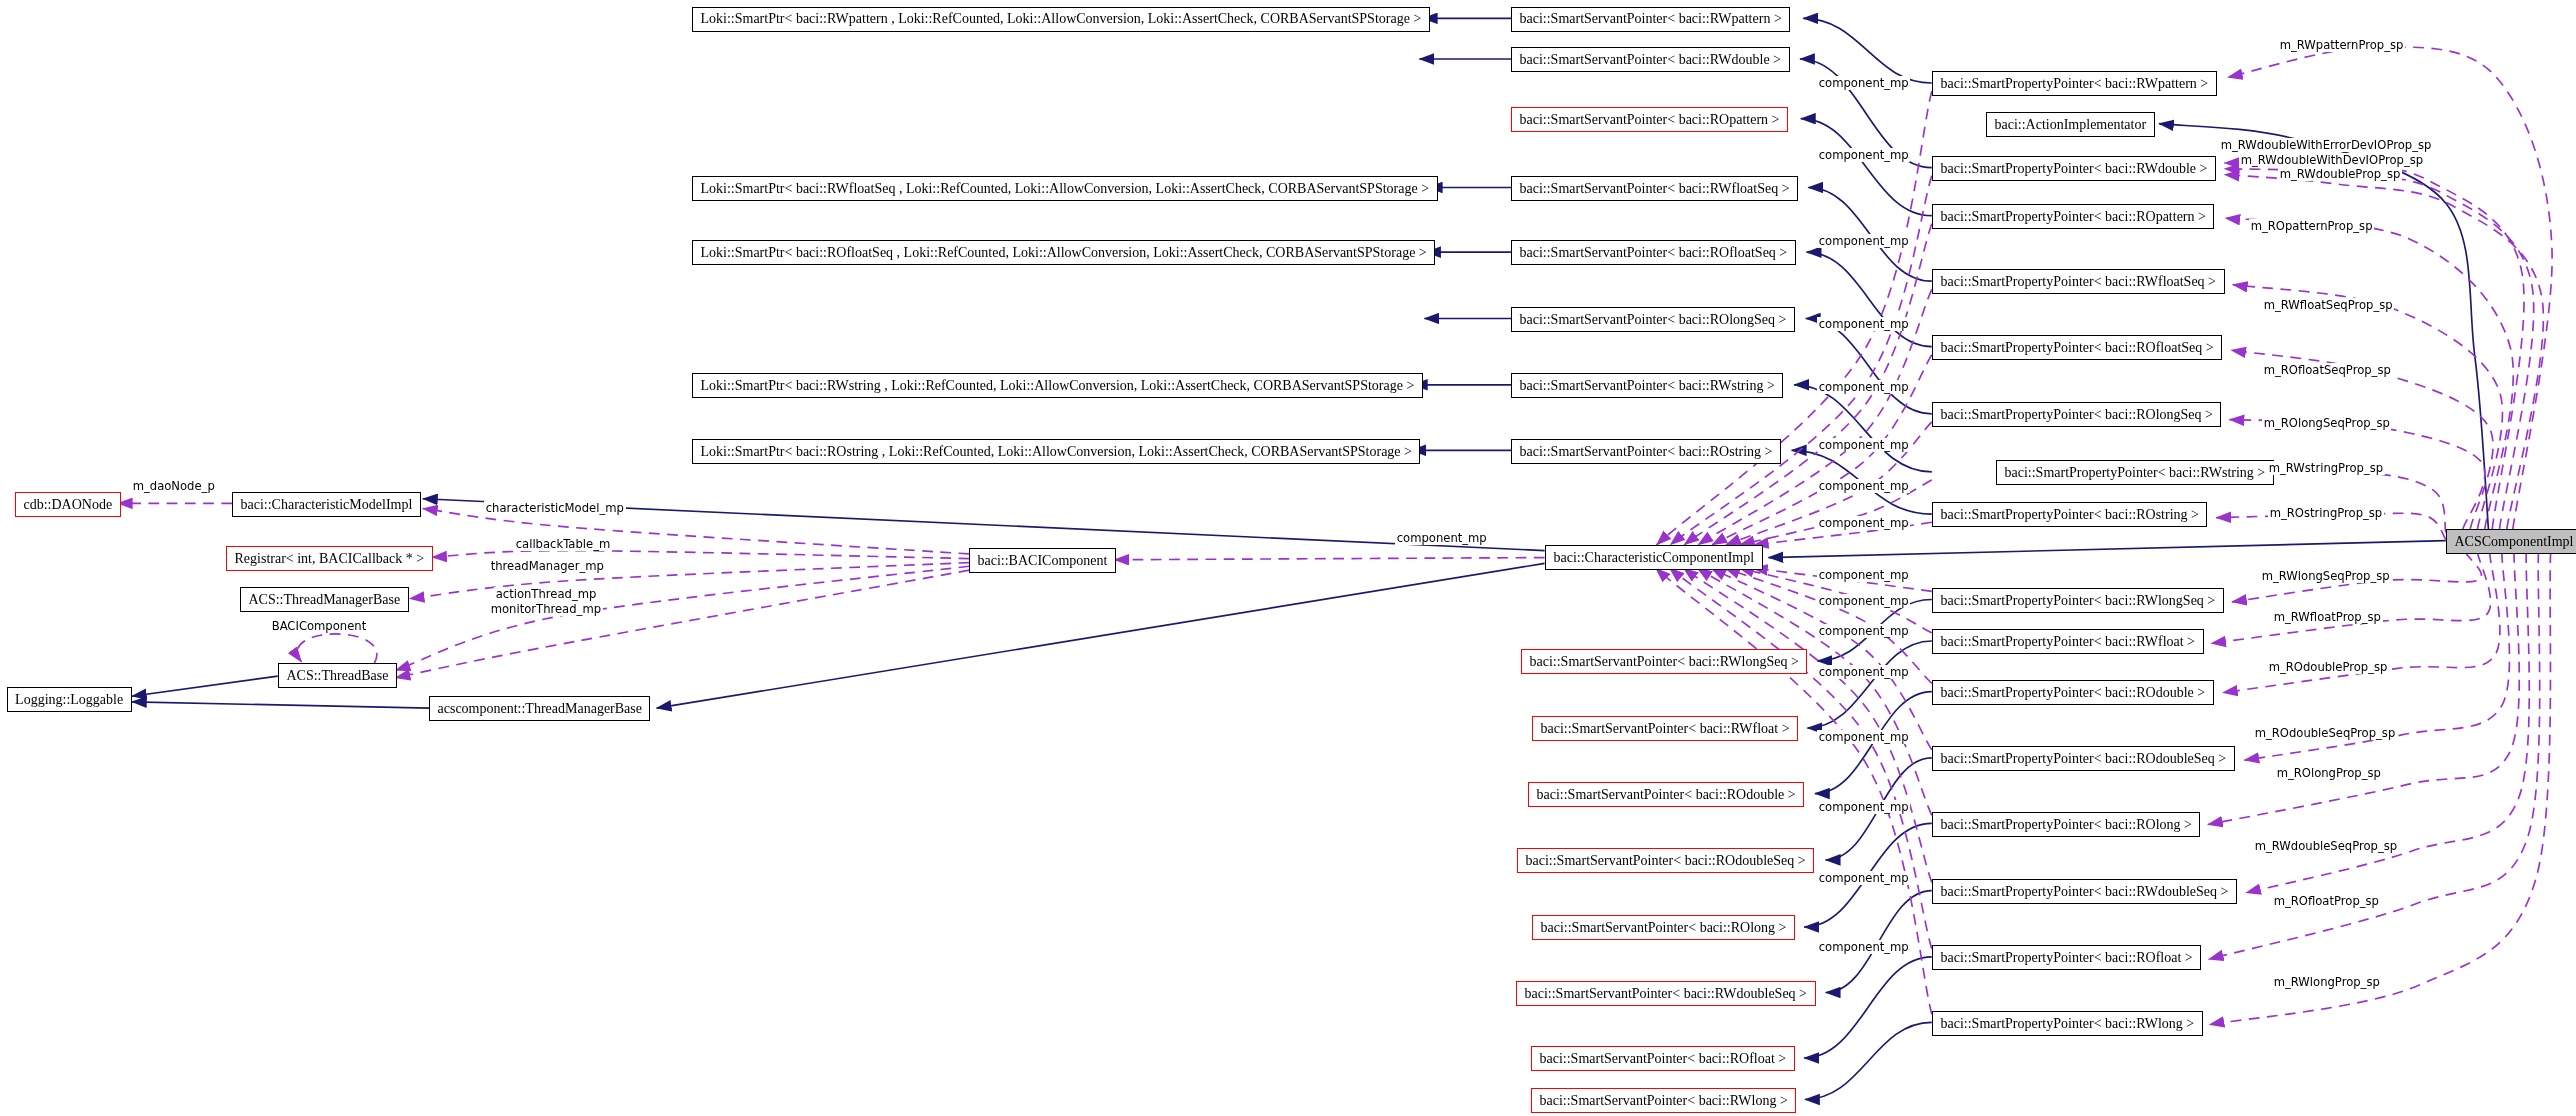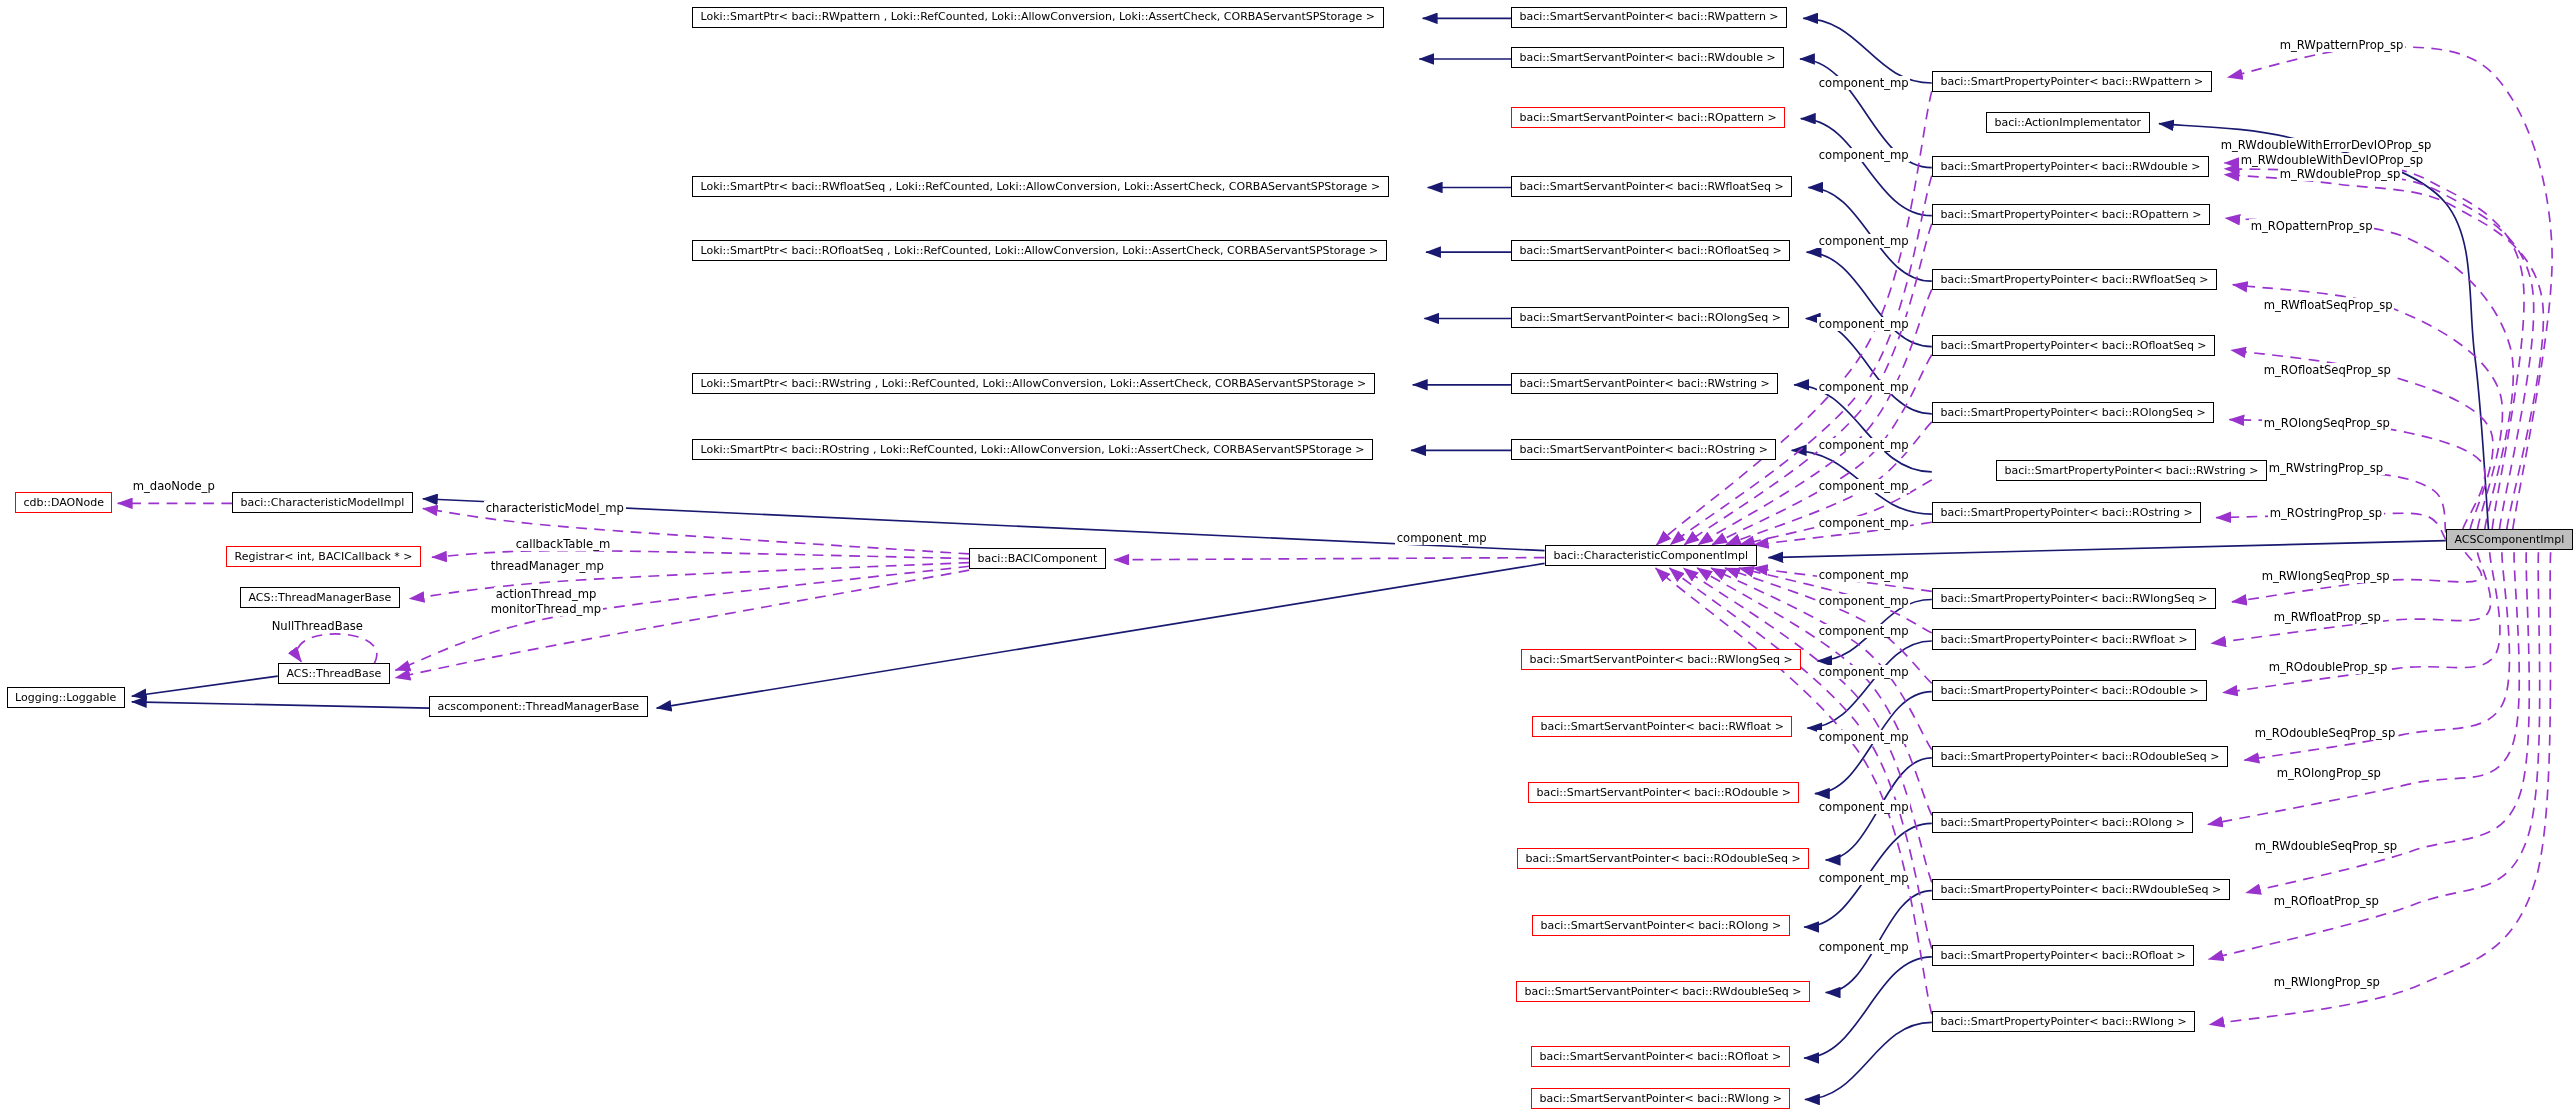--- a/index.html
+++ b/index.html
@@ -1,21 +1,21 @@
 <!DOCTYPE html>
 <html style="font-size:13.3px"><head>
 <meta charset="utf-8">
 <title>BaciTestClassImpl</title>
 <style>
   html,body{margin:0;padding:0;background:#fff;}
   #canvas{position:relative;width:2576px;height:1117px;background:#fff;overflow:hidden;
           font-family:"DejaVu Sans",sans-serif;}
   #edges{position:absolute;left:0;top:0;z-index:1;}
   .node{position:absolute;z-index:2;background:#fff;border:1.7px solid #000;
-        padding:2.5px 7.5px;font-size:11px;line-height:1.3;color:#000;white-space:nowrap;}
+        padding:2.5px 7.5px;font-size:14px;line-height:1.3;color:#000;white-space:nowrap;font-family:Liberation Serif, serif;}
   .node.red{border-color:#ff0000;}
   .node.gray{background:#bfbfbf;}
   .elabel{position:absolute;z-index:3;font-size:11.6px;color:#000;white-space:nowrap;
           background:#fff;padding:0 1.7px;}
 </style>
 </head>
 <body>
 
 <div id="canvas">
   <svg id="edges" width="2576" height="1117" viewBox="0 0 3107 1347">
@@ -154,21 +154,21 @@
   <div class="node" style="left:969px;top:548px">baci::BACIComponent</div>
   <div class="node" style="left:1545px;top:545px">baci::CharacteristicComponentImpl</div>
   <div class="node gray" style="left:2446px;top:529px">ACSComponentImpl</div>
 
   <span class="elabel" style="left:131px;top:479px">m_daoNode_p</span>
   <span class="elabel" style="left:484px;top:501px">characteristicModel_mp</span>
   <span class="elabel" style="left:514px;top:537px">callbackTable_m</span>
   <span class="elabel" style="left:489px;top:559px">threadManager_mp</span>
   <span class="elabel" style="left:494px;top:587px">actionThread_mp</span>
   <span class="elabel" style="left:489px;top:602px">monitorThread_mp</span>
-  <span class="elabel" style="left:270px;top:619px">NullThreadBase</span>
+  <span class="elabel" style="left:270px;top:619px">BACIComponent</span>
   <span class="elabel" style="left:1395px;top:531px">component_mp</span>
 
   <span class="elabel" style="left:1817px;top:76px">component_mp</span>
   <span class="elabel" style="left:1817px;top:148px">component_mp</span>
   <span class="elabel" style="left:1817px;top:234px">component_mp</span>
   <span class="elabel" style="left:1817px;top:317px">component_mp</span>
   <span class="elabel" style="left:1817px;top:380px">component_mp</span>
   <span class="elabel" style="left:1817px;top:438px">component_mp</span>
   <span class="elabel" style="left:1817px;top:479px">component_mp</span>
   <span class="elabel" style="left:1817px;top:516px">component_mp</span>

